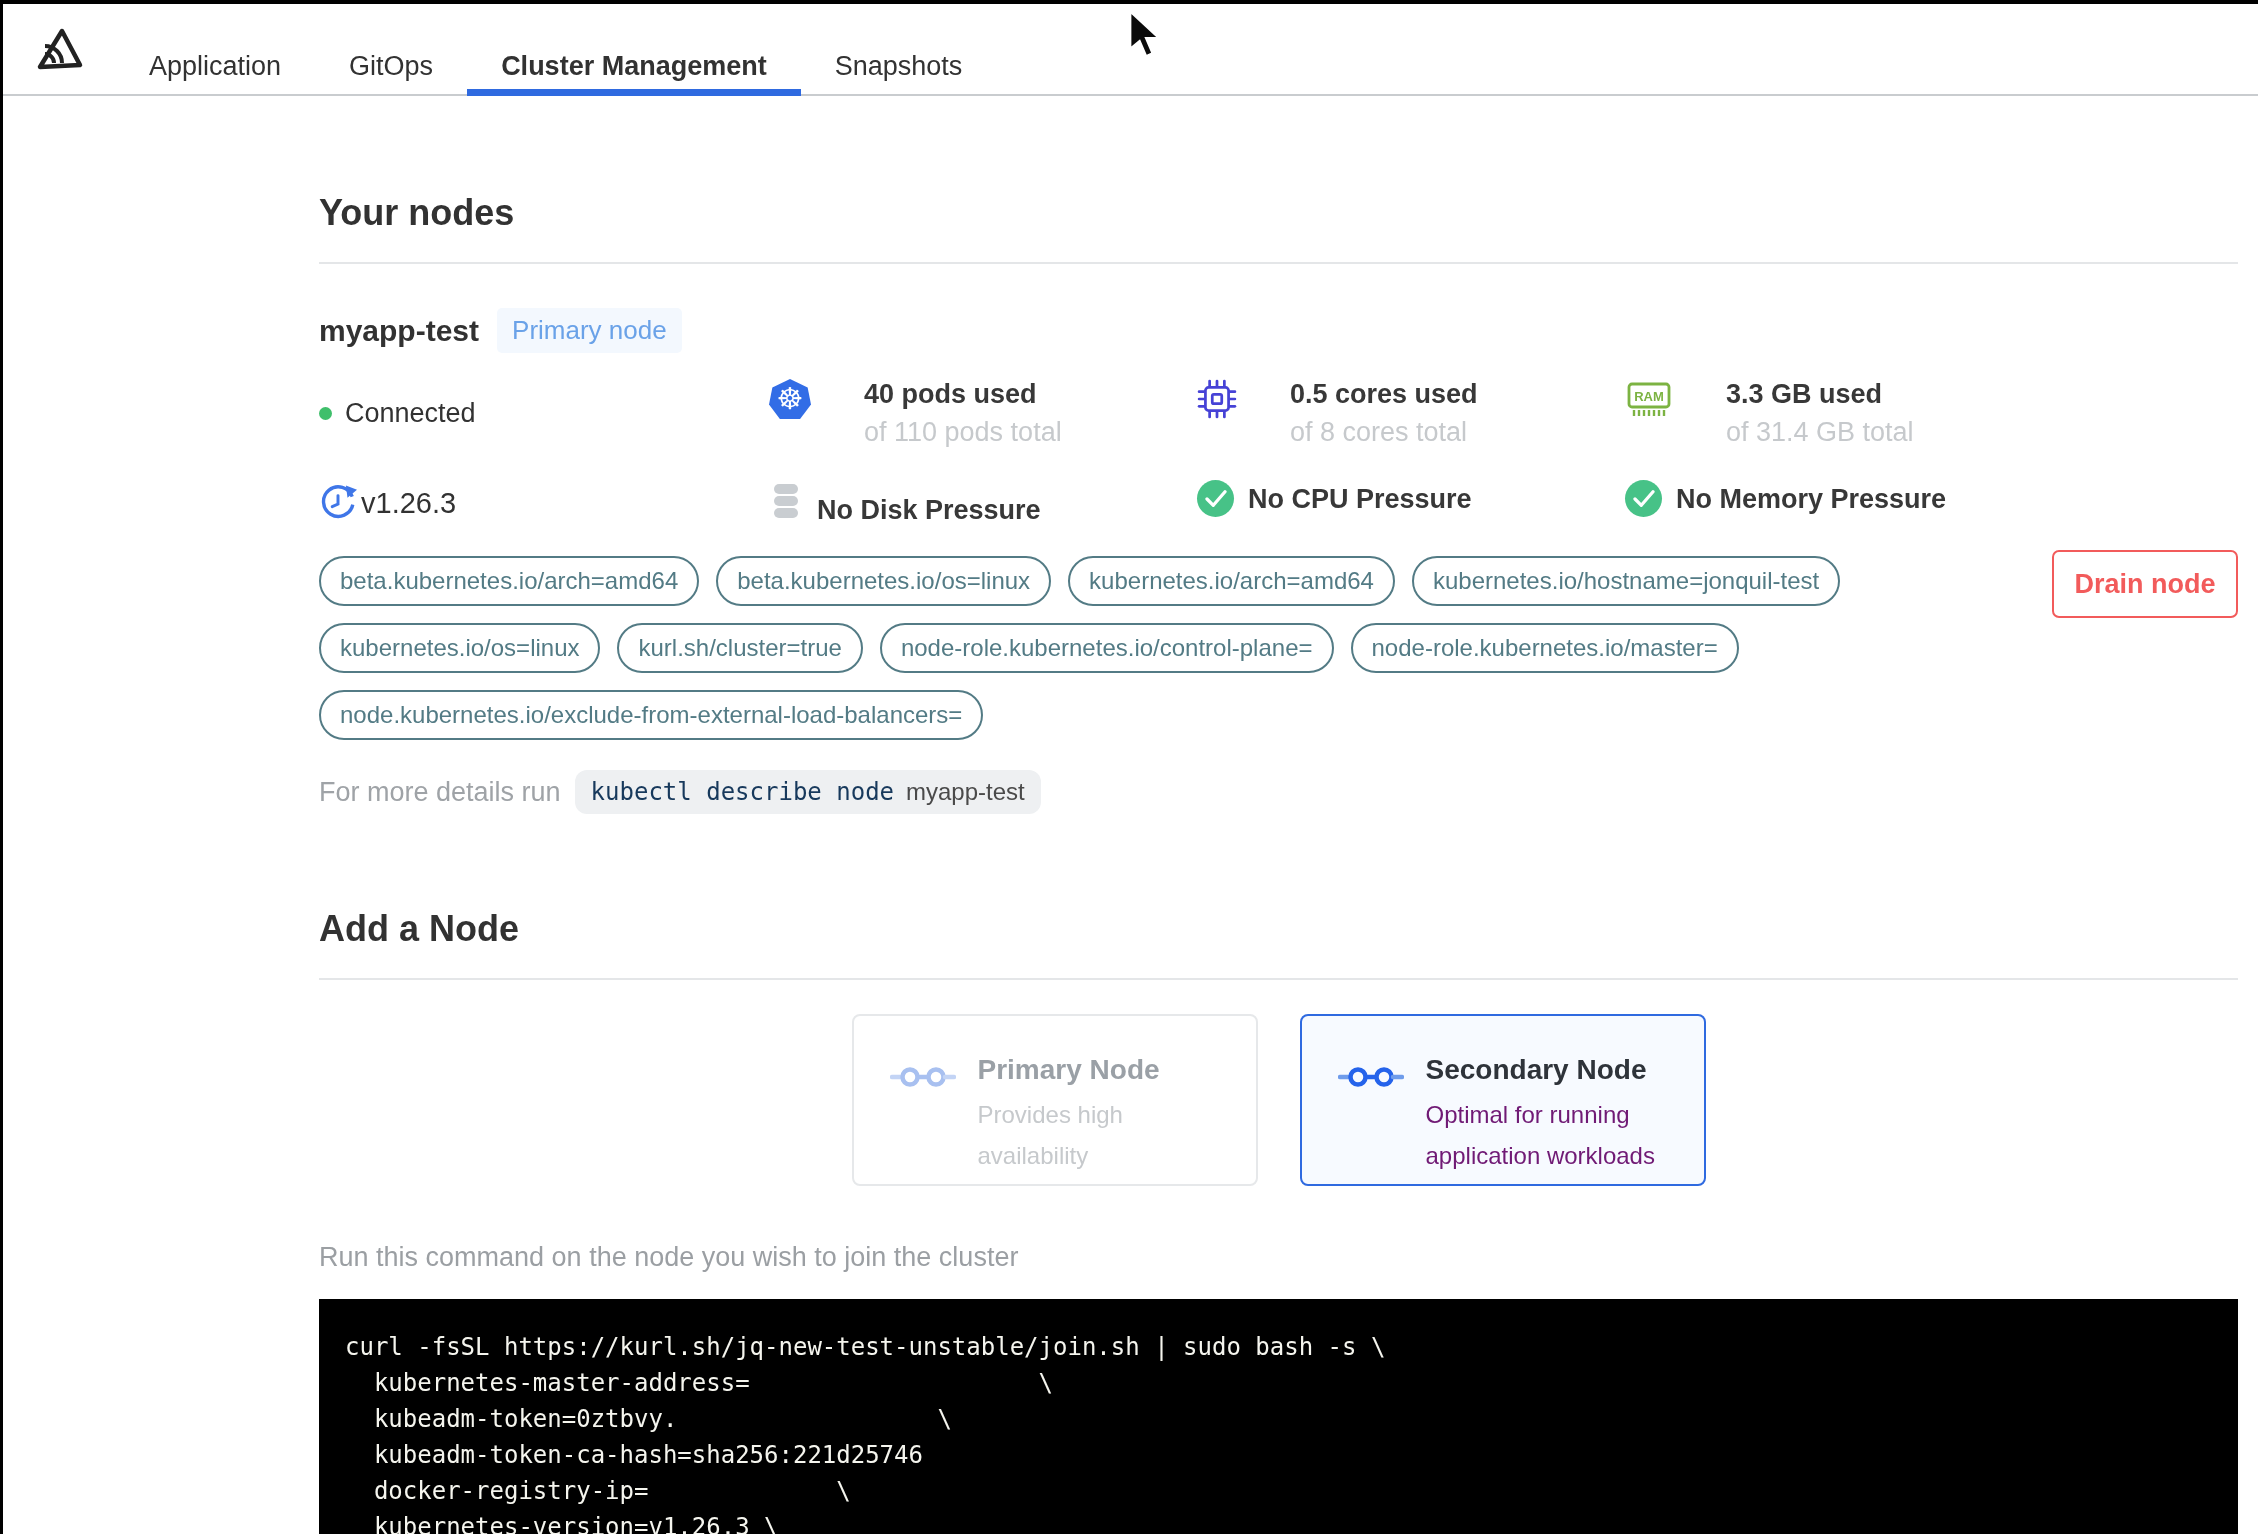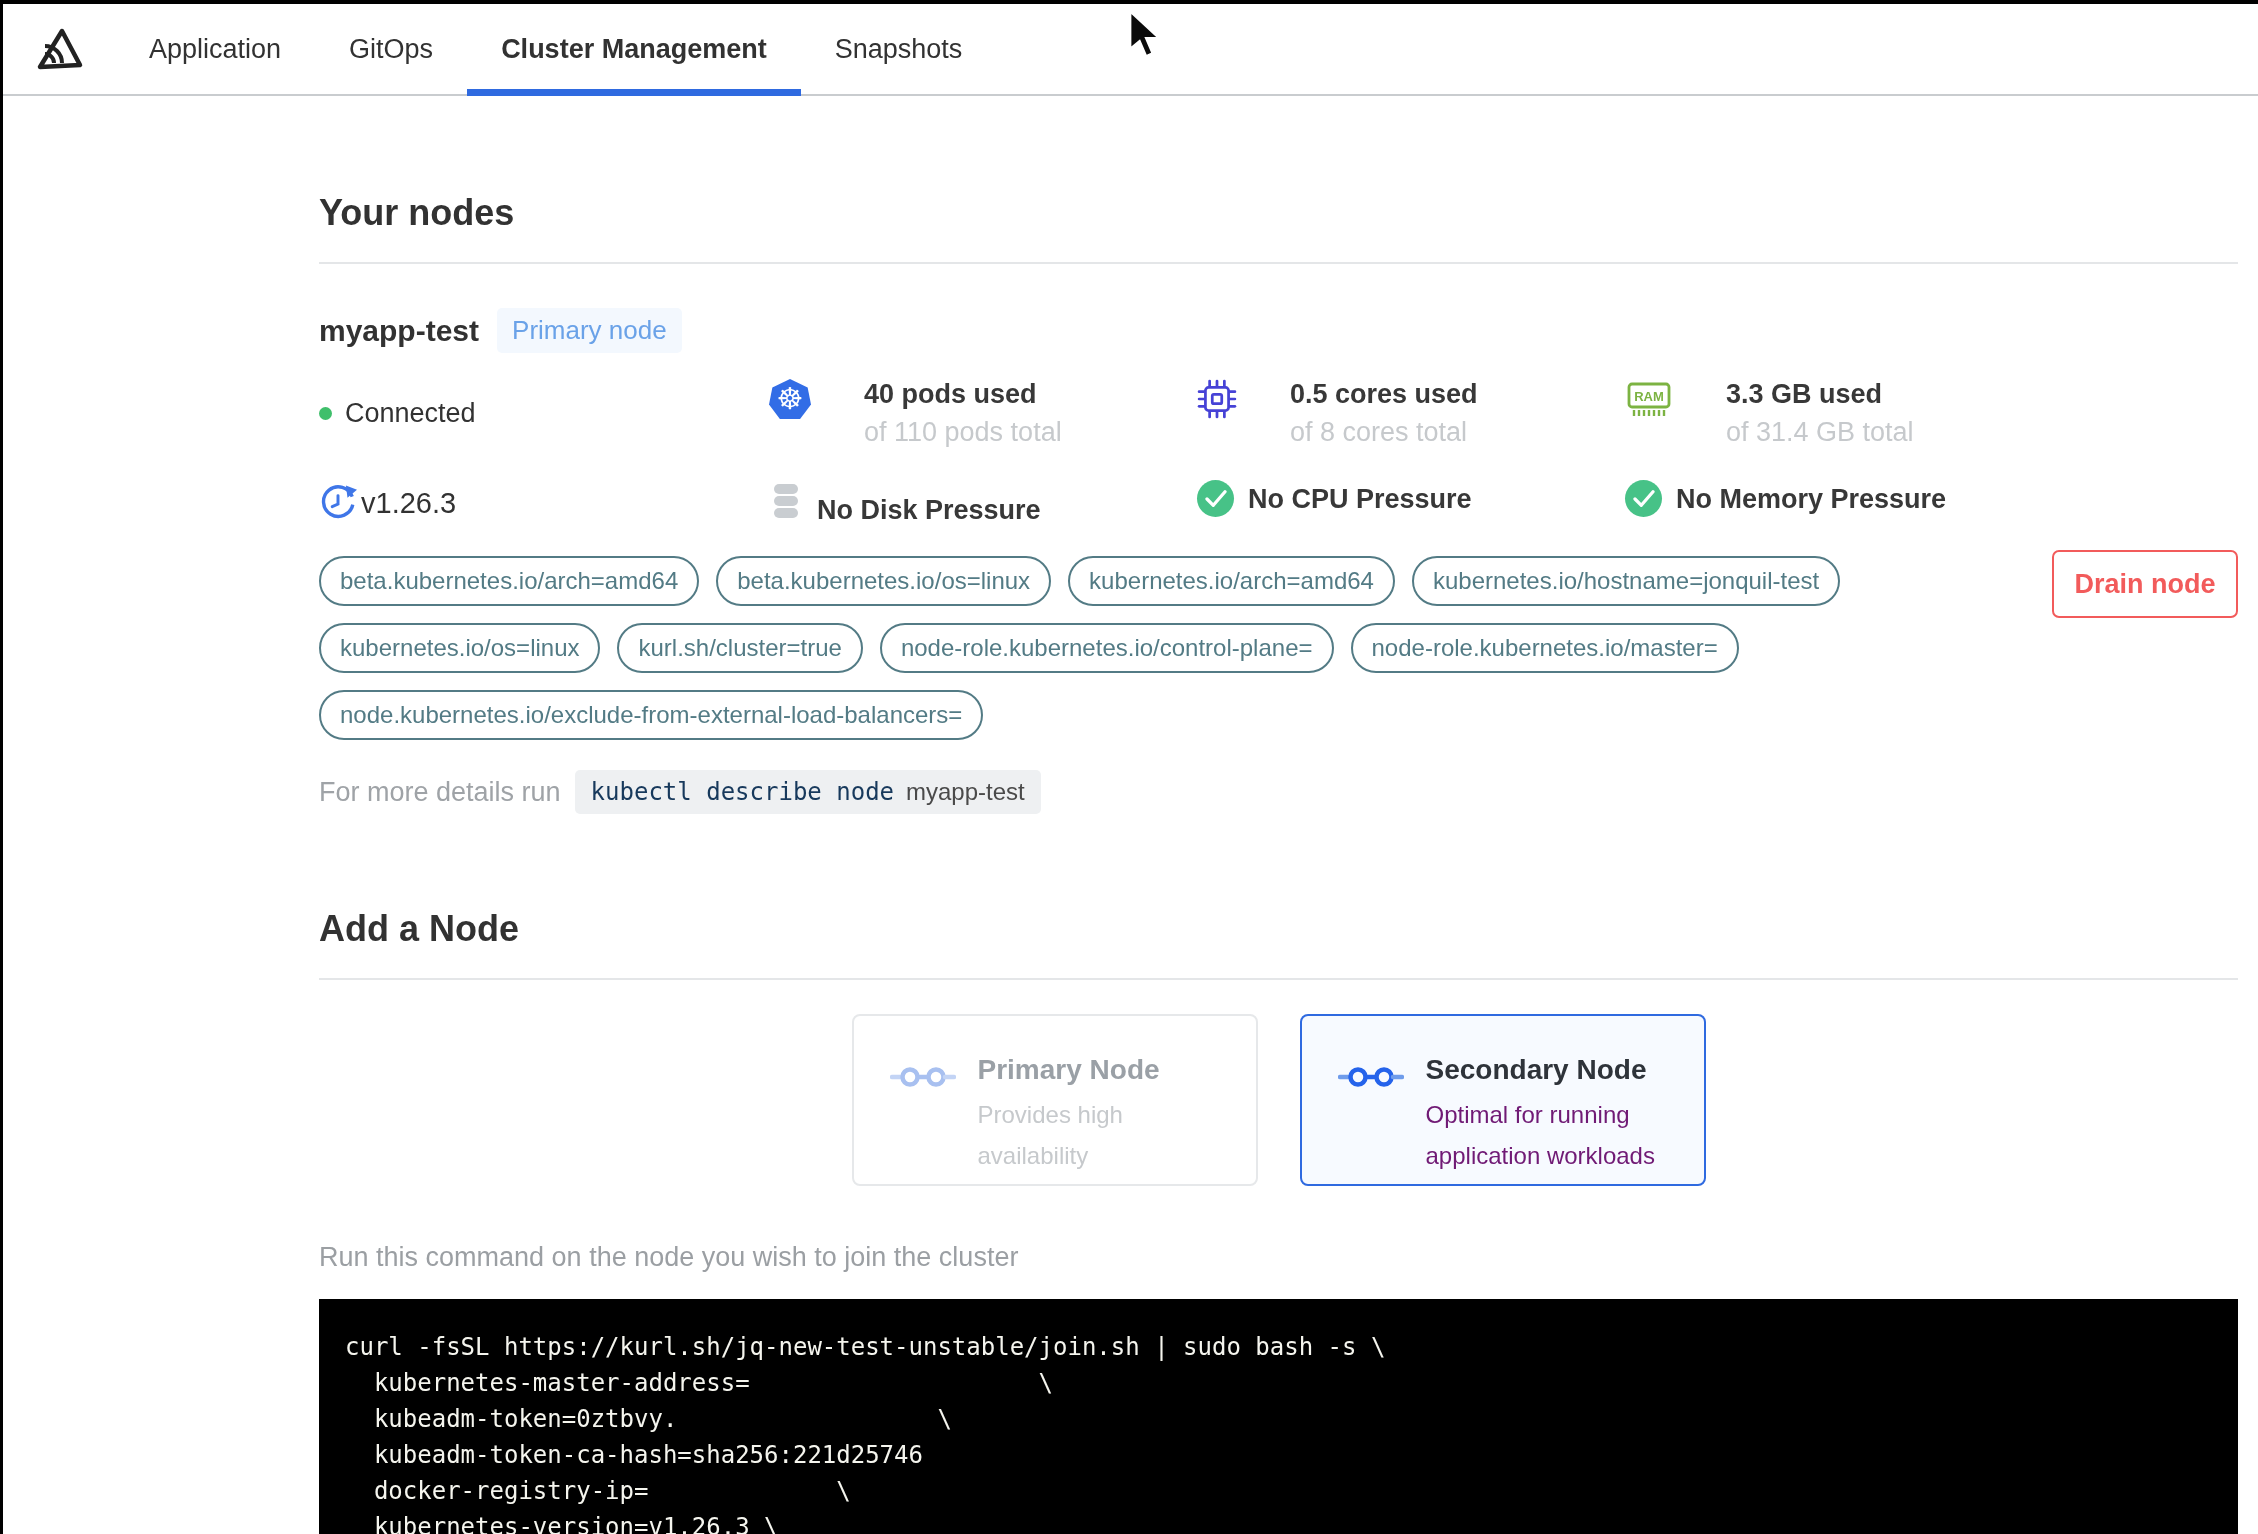--- a/index.html
+++ b/index.html
@@ -4,21 +4,21 @@
 <style>
   * { margin:0; padding:0; box-sizing:border-box; }
   html,body { width:2258px; height:1534px; background:#fff; overflow:hidden;
               font-family:"Liberation Sans", sans-serif; color:#323232; }
   body { position:relative; border-top:4px solid #000; border-left:3px solid #000; }
 
   
   .nav { height:92px; display:flex; align-items:stretch; border-bottom:2px solid #c9cccf; background:#fff; }
   .logo-box { width:112px; display:flex; align-items:center; justify-content:center; }
   .tabs { display:flex; align-items:stretch; }
-  .tab { position:relative; display:flex; align-items:center; padding:12px 34px; font-size:27px;
+  .tab { position:relative; display:flex; align-items:flex-end; padding:12px 34px; font-size:27px;
          font-weight:500; color:#323232; cursor:pointer; }
   .tab.active { font-weight:600; }
   .tab.active .tab-underline { position:absolute; left:0; right:0; bottom:-2px; height:7px; background:#2f6ae0; }
 
   
   .content { margin-left:316px; width:1919px; }
   h2.section { font-size:36px; font-weight:700; color:#323232; }
   .h-your-nodes { margin-top:96px; }
   .h-add-node  { margin-top:94px; }
   .divider { margin-top:28px; height:2px; background:#e4e6e8; }
@@ -44,21 +44,21 @@
 
   .labels-wrap { margin-top:30px; position:relative; }
   .labels { display:flex; flex-wrap:wrap; gap:17px; width:1760px; }
   .pill { border:2px solid #537b85; color:#537b85; font-size:24px; font-weight:500;
           border-radius:999px; padding:9px 19px; white-space:nowrap; cursor:default; }
   .drain-btn { position:absolute; left:1733px; top:-6px; width:186px; height:68px; background:#fff;
                border:2px solid #f25b5b; border-radius:7px; color:#f25b5b; font-size:27px; font-weight:700;
                display:flex; align-items:center; justify-content:center; cursor:pointer; }
 
   .details-row { margin-top:30px; display:flex; align-items:center; gap:14px; font-size:27px; color:#9fa3a7; }
-  .code-chip { background:#eef0f2; border-radius:5px; padding:8px 16px; display:flex; align-items:center; gap:12px; }
+  .code-chip { background:#eef0f2; border-radius:12px; padding:8px 16px; display:flex; align-items:center; gap:12px; }
   .code-chip .mono { font-family:"DejaVu Sans Mono", monospace; font-size:24px; color:#17395c; }
   .code-chip .plain { font-size:24px; color:#4a4a4a; }
 
   .cards { margin-top:34px; display:flex; justify-content:center; gap:42px; }
   .node-card { width:406px; height:172px; border-radius:8px; display:flex; align-items:flex-start;
                padding:38px 0 0 36px; gap:22px; cursor:pointer; }
   .node-card.primary { border:2px solid #e6e8ea; background:#fff; }
   .node-card.secondary { border:2px solid #2f6ae0; background:#f7faff; }
   .node-card .icn { margin-top:10px; }
   .card-title { font-size:28px; font-weight:600; }

